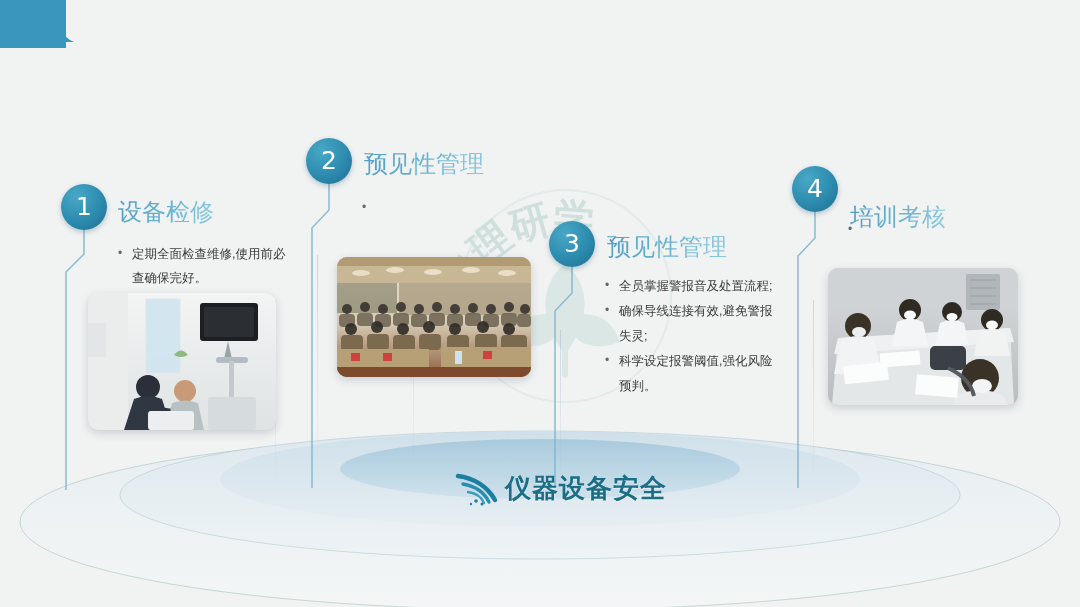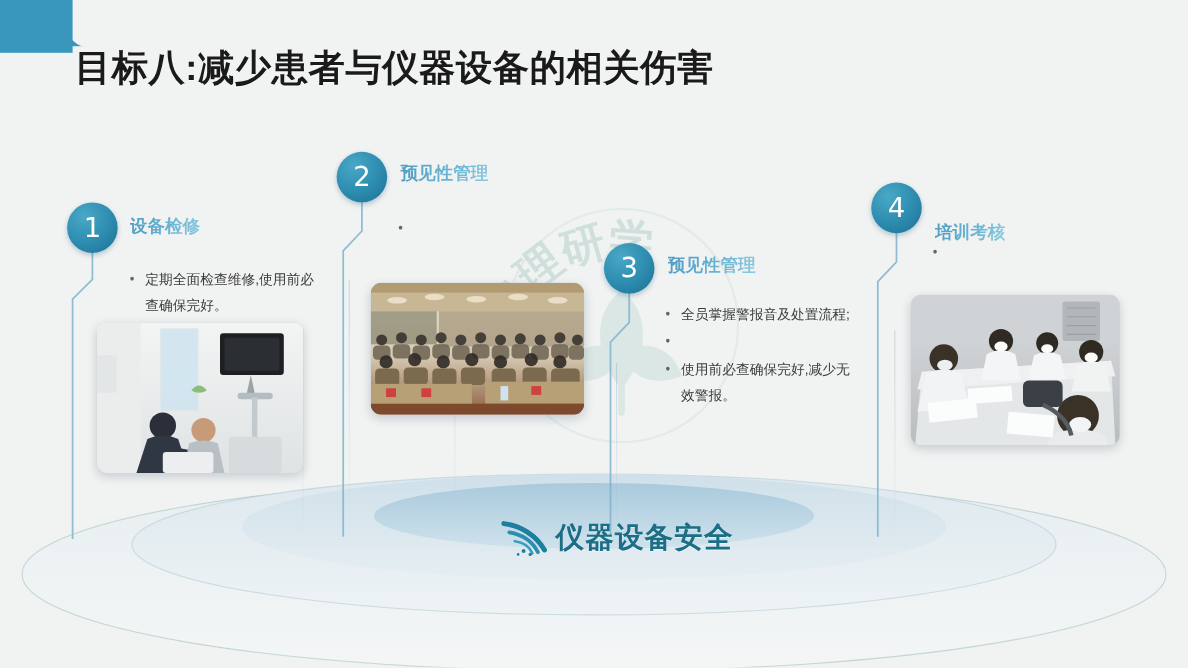--- a/index.html
+++ b/index.html
@@ -47,21 +47,21 @@
   
   .item{position:absolute;z-index:10;}
   .badge{
     position:absolute;width:46px;height:46px;border-radius:50%;
     background:radial-gradient(circle at 34% 28%,#4aa8c6 0%,#2f8fb2 48%,#1d6f92 100%);
     box-shadow:0 2px 5px rgba(30,90,120,.30);
     color:#fff;font-size:25px;line-height:46px;text-align:center;
     font-family:"DejaVu Sans","Liberation Sans",sans-serif;
   }
   .head{
-    position:absolute;font-size:16px;font-weight:bold;white-space:nowrap;
+    position:absolute;font-size:24px;font-weight:normal;white-space:nowrap;
     background:linear-gradient(100deg,#4f9cc4 0%,#69b4d2 55%,#8cc9e0 100%);
     -webkit-background-clip:text;background-clip:text;color:transparent;
   }
   .bullets{position:absolute;font-size:12.5px;color:#3b3b3b;line-height:1.95;}
   .bul{display:flex;margin-bottom:1px;}
   .bul .dot{flex:0 0 14px;color:#666;font-size:12px;line-height:1.95;}
   .bul .txt{max-width:165px;}
   .photo{
     position:absolute;border-radius:10px;overflow:hidden;
     box-shadow:0 3px 9px rgba(60,80,95,.22);
@@ -132,21 +132,20 @@
       <ellipse cx="540" cy="52" rx="200" ry="30" fill="url(#dg4)"></ellipse>
     </svg>
   </div>
 
   <div class="hairline" style="left:275px;top:300px;height:190px;"></div>
   <div class="hairline" style="left:317px;top:255px;height:230px;"></div>
   <div class="hairline" style="left:413px;top:260px;height:225px;"></div>
   <div class="hairline" style="left:560px;top:330px;height:160px;"></div>
   <div class="hairline" style="left:813px;top:300px;height:190px;"></div>
 
-  <div class="title">目标八:减少患者与仪器设备的相关伤害</div>
 
   <div class="item">
     <svg style="position:absolute;left:60px;top:228px;" width="40" height="268" viewBox="0 0 40 268">
       <path d="M24,0 L24,26 L6,44 L6,262" fill="none" stroke="#7fb4cd" stroke-width="1.6" opacity=".85"></path>
     </svg>
     <div class="badge" style="left:61px;top:184px;">
       <span>1</span>
     </div>
     <div class="head" style="left:118px;top:196px;">设备检修</div>
     <div class="bullets" style="left:118px;top:242px;width:190px;">
@@ -286,24 +285,25 @@
       <span>3</span>
     </div>
     <div class="head" style="left:607px;top:231px;">预见性管理</div>
     <div class="bullets" style="left:605px;top:274px;width:190px;">
       <div class="bul">
         <span class="dot">•</span>
         <span class="txt">全员掌握警报音及处置流程;</span>
       </div>
       <div class="bul">
         <span class="dot">•</span>
-      </div>
-      <div class="bul">
-        <span class="dot">•</span>
-        <span class="txt">使用前必查确保完好,减少无效警报。</span>
+        <span class="txt">确保导线连接有效,避免警报失灵;</span>
+      </div>
+      <div class="bul">
+        <span class="dot">•</span>
+        <span class="txt">科学设定报警阈值,强化风险预判。</span>
       </div>
     </div>
   </div>
 
   <div class="item">
     <svg style="position:absolute;left:791px;top:210px;" width="40" height="282" viewBox="0 0 40 282">
       <path d="M24,0 L24,28 L7,46 L7,278" fill="none" stroke="#7fb4cd" stroke-width="1.6" opacity=".85"></path>
     </svg>
     <div class="badge" style="left:792px;top:166px;">
       <span>4</span>

